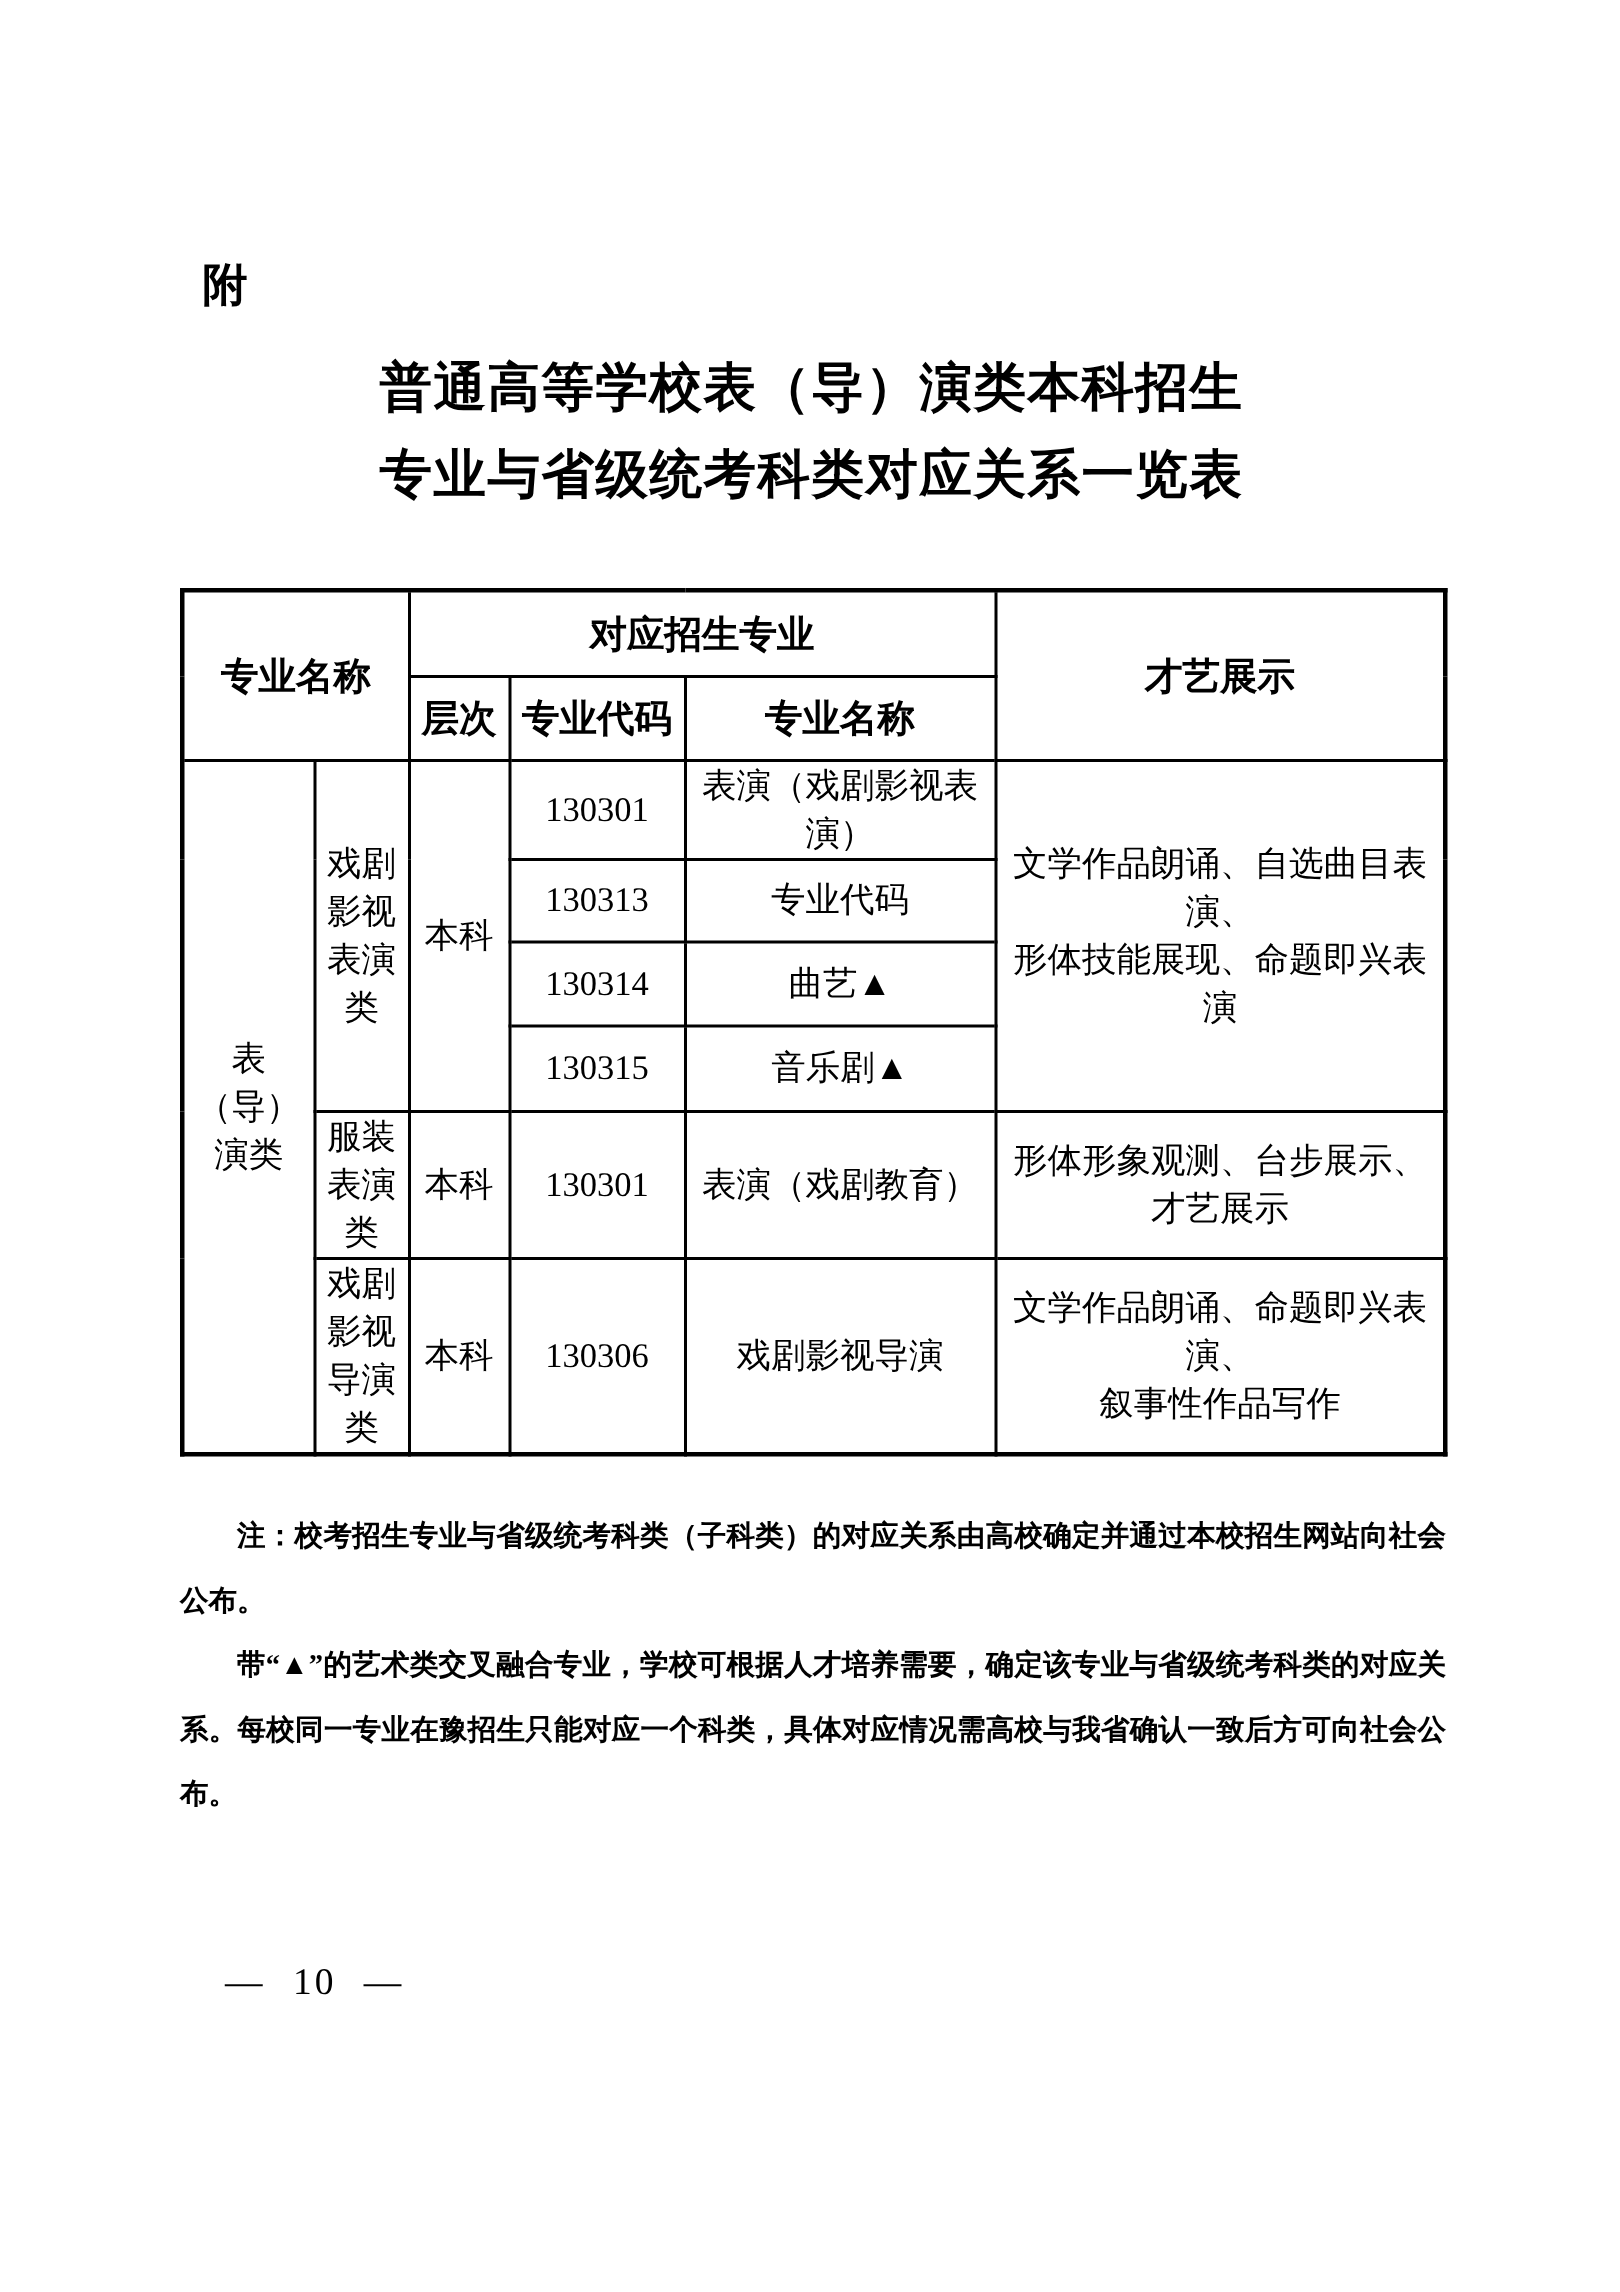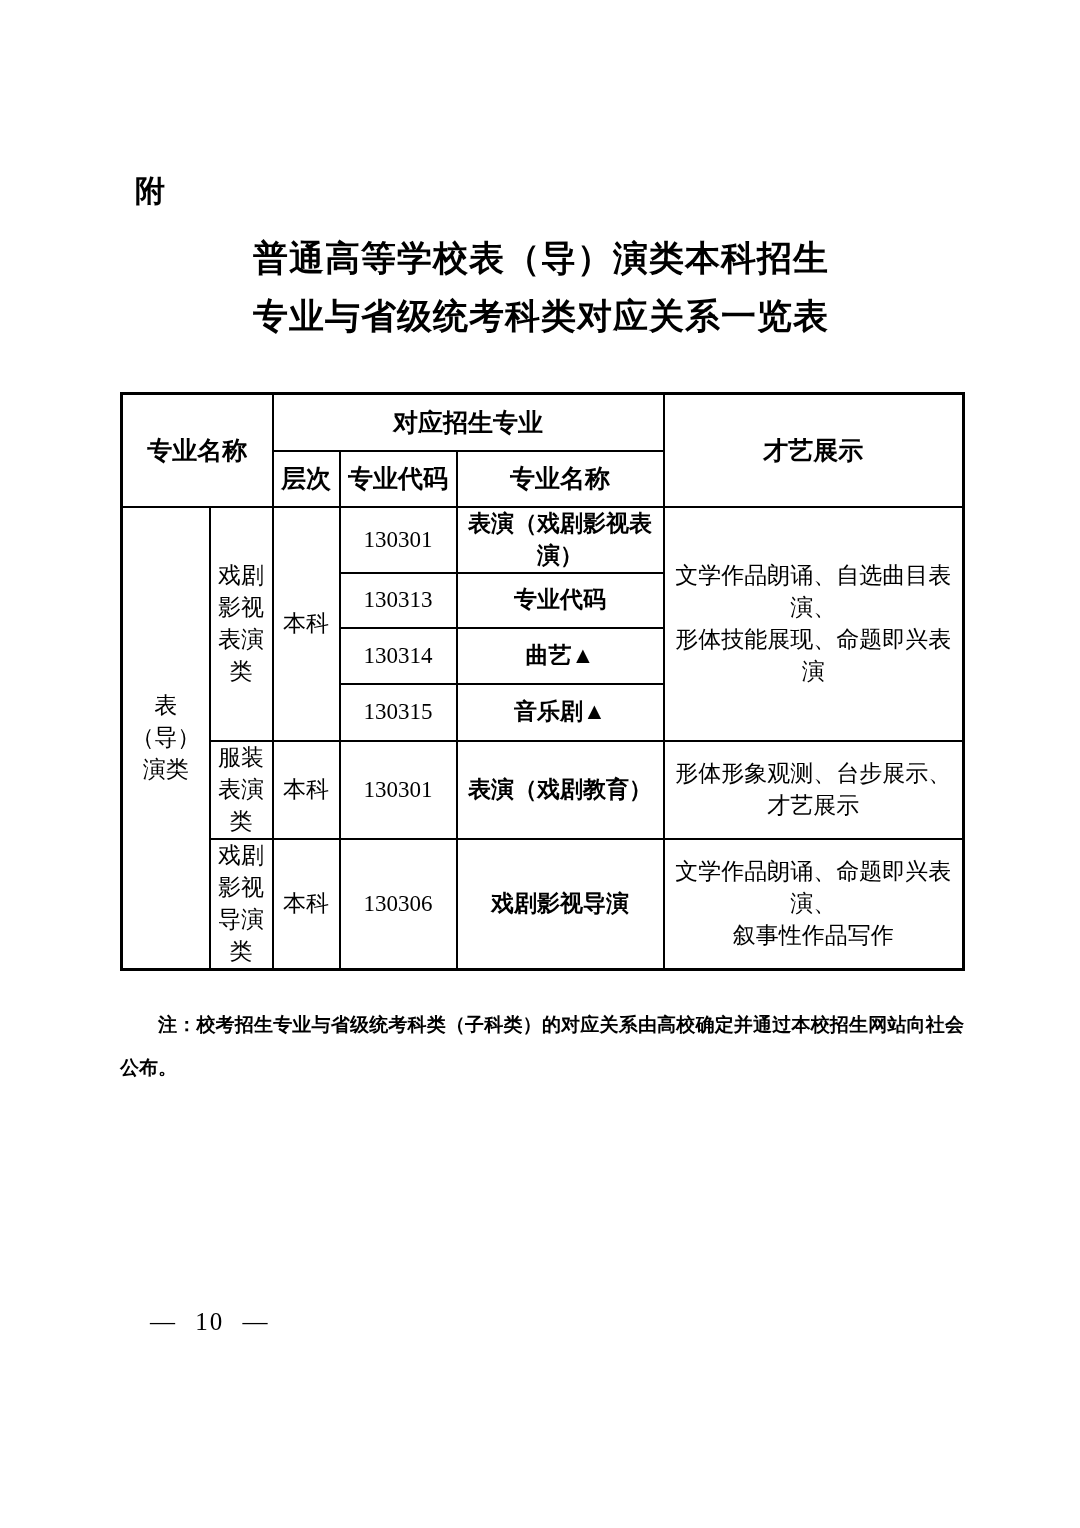--- a/index.html
+++ b/index.html
@@ -53,21 +53,21 @@
     margin-left: 30px;
   }
   table.tbl td {
     font-size: 23px;
     line-height: 32px;
   }
   .preline { white-space: pre-line; }
   td.cat   { font-size: 23px; line-height: 40px; }
   td.sub   { font-size: 22px; line-height: 28px; padding: 0; }
   td.code  { font-size: 24px; font-family: "Liberation Serif", "DejaVu Serif", serif; }
-  td.mname { font-size: 23px; font-weight: bold; }
+  td.mname { font-size: 23px; }
   td.subj  { font-size: 23px; line-height: 44px; }
 
   .notes {
     margin-top: 32px;
     width: 844px;
     font-size: 19px;
     line-height: 43px;
     text-align: justify;
     font-weight: bold;
   }
@@ -164,17 +164,18 @@
         <td class="code">130306</td>
         <td class="mname">戏剧影视导演</td>
         <td class="subj preline">文学作品朗诵、命题即兴表演、
 叙事性作品写作</td>
       </tr>
     </tbody>
   </table>
 
   <div class="notes">
     <p>注：校考招生专业与省级统考科类（子科类）的对应关系由高校确定并通过本校招生网站向社会公布。</p>
+    <p>带“▲”的艺术类交叉融合专业，学校可根据人才培养需要，确定该专业与省级统考科类的对应关系。每校同一专业在豫招生只能对应一个科类，具体对应情况需高校与我省确认一致后方可向社会公布。</p>
   </div>
 
   <div class="pagenum">— 10 —</div>
 
 </div>
 
 </body></html>

